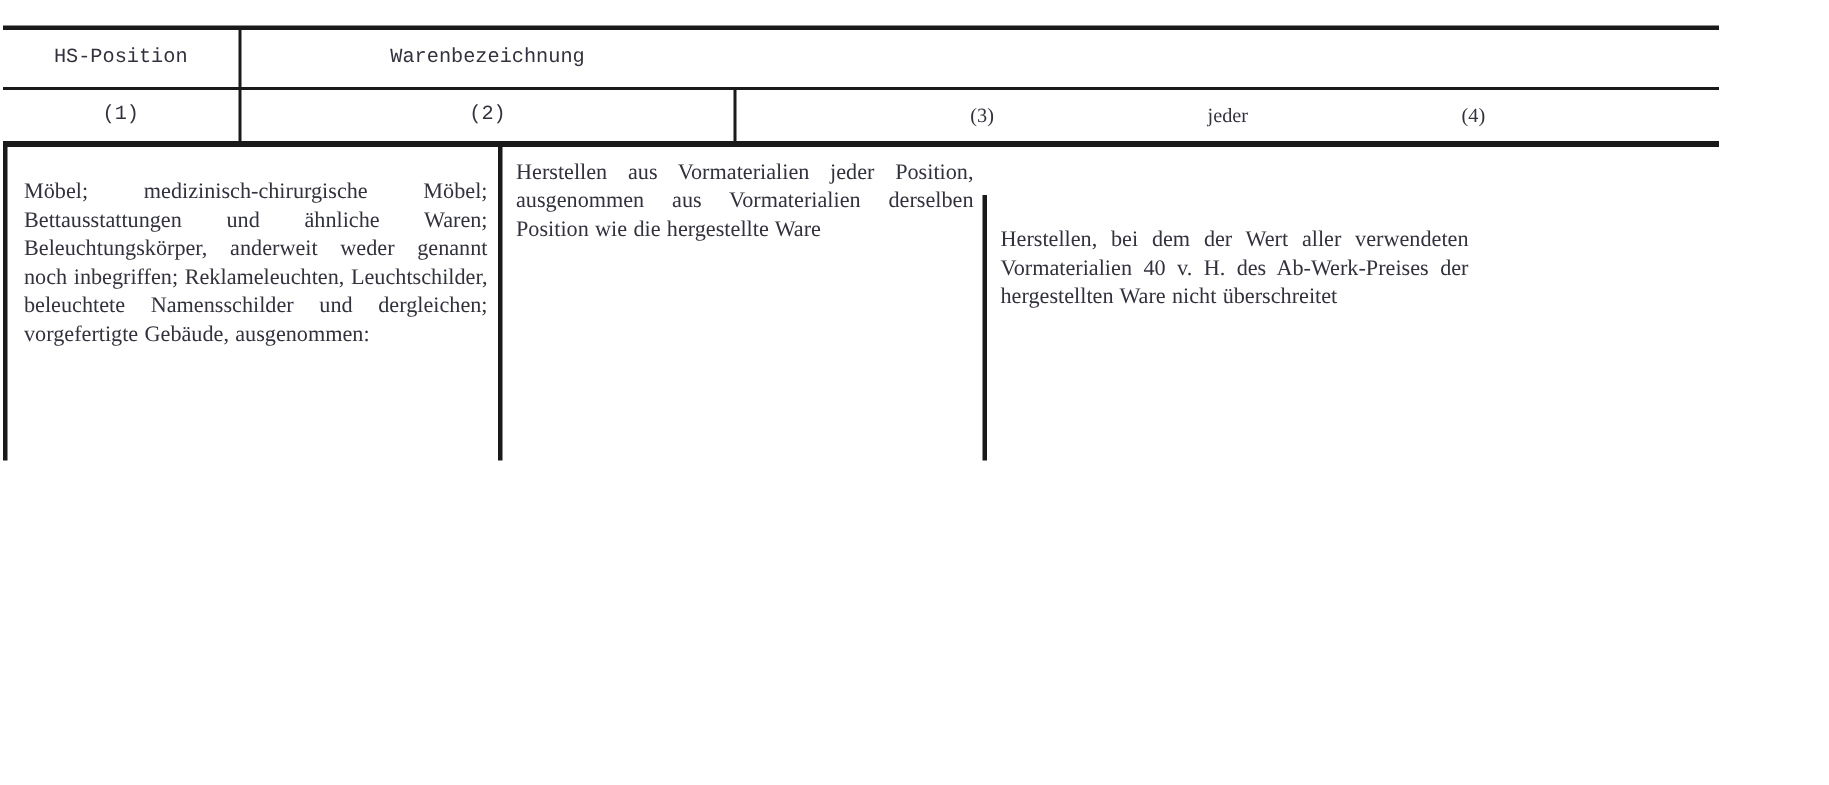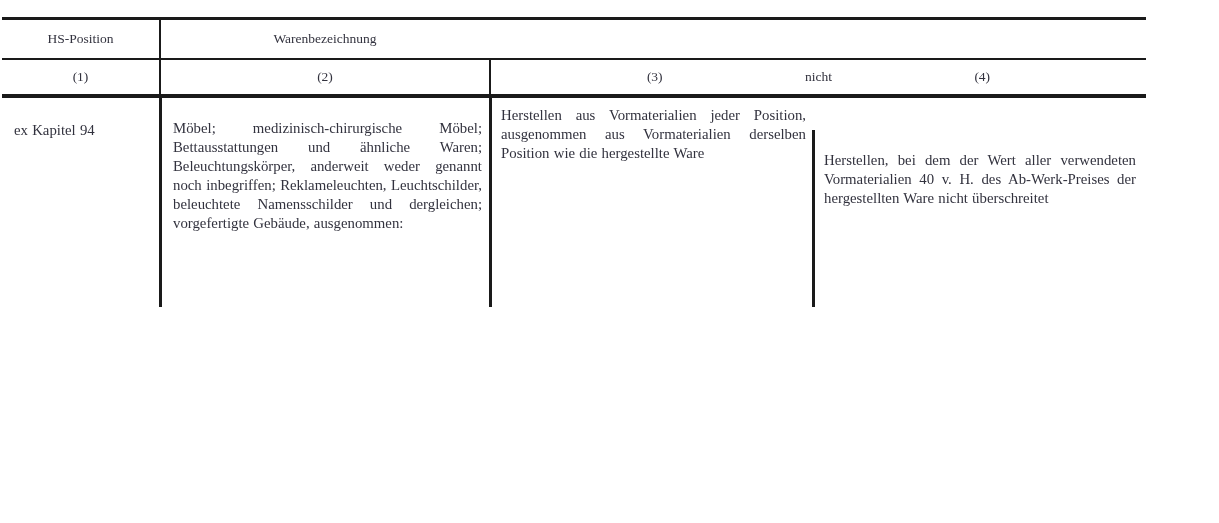--- a/index.html
+++ b/index.html
@@ -41,20 +41,21 @@
   .w3{width:323px;}
   .w4{width:334px;}
   .w34{width:657px;}
   .vline2{border-left:2px solid var(--rule);}
   .vline3{border-left:3px solid var(--rule);}
   .hcell{
     display:flex;align-items:center;justify-content:center;
     text-align:center;
     font-size:13.5px;line-height:16px;
     padding:2px 14px;
+    font-family:Liberation Mono, monospace;
   }
   .subspan{
     position:relative;
     padding:0;
   }
   .subspan .pos{
     position:absolute;top:50%;transform:translate(-50%,-50%);
     font-size:13.5px;
   }
   .p3{left:25%;}
@@ -83,25 +84,24 @@
   <div class="row hrow1">
     <div class="cell hcell w1">HS-Position</div>
     <div class="cell hcell w2 vline2">Warenbezeichnung</div>
   </div>
 
   <div class="row hrow2">
     <div class="cell hcell w1">(1)</div>
     <div class="cell hcell w2 vline2">(2)</div>
     <div class="cell w34 vline2 subspan">
       <span class="pos p3">(3)</span>
-      <span class="pos pOder">nicht</span>
+      <span class="pos pOder">jeder</span>
       <span class="pos p4">(4)</span>
     </div>
   </div>
 
   <div class="row brow">
-    <div class="cell bcell bc1 w1">ex Kapitel 94</div>
     <div class="cell bcell bc2 w2 vline3">Möbel; medizinisch-chirurgische Möbel; Bettausstattungen und ähnliche Waren; Beleuchtungskörper, anderweit weder genannt noch inbegriffen; Reklameleuchten, Leuchtschilder, beleuchtete Namensschilder und dergleichen; vorgefertigte Gebäude, ausgenommen:</div>
     <div class="cell bcell bc3 w3 vline3">Herstellen aus Vormaterialien jeder Position, ausgenommen aus Vormaterialien derselben Position wie die hergestellte Ware</div>
     <div class="cell bcell bc4 w4 vline3">Herstellen, bei dem der Wert aller verwendeten Vormaterialien 40 v. H. des Ab-Werk-Preises der hergestellten Ware nicht überschreitet</div>
   </div>
 
 </div>
 
 </body></html>

